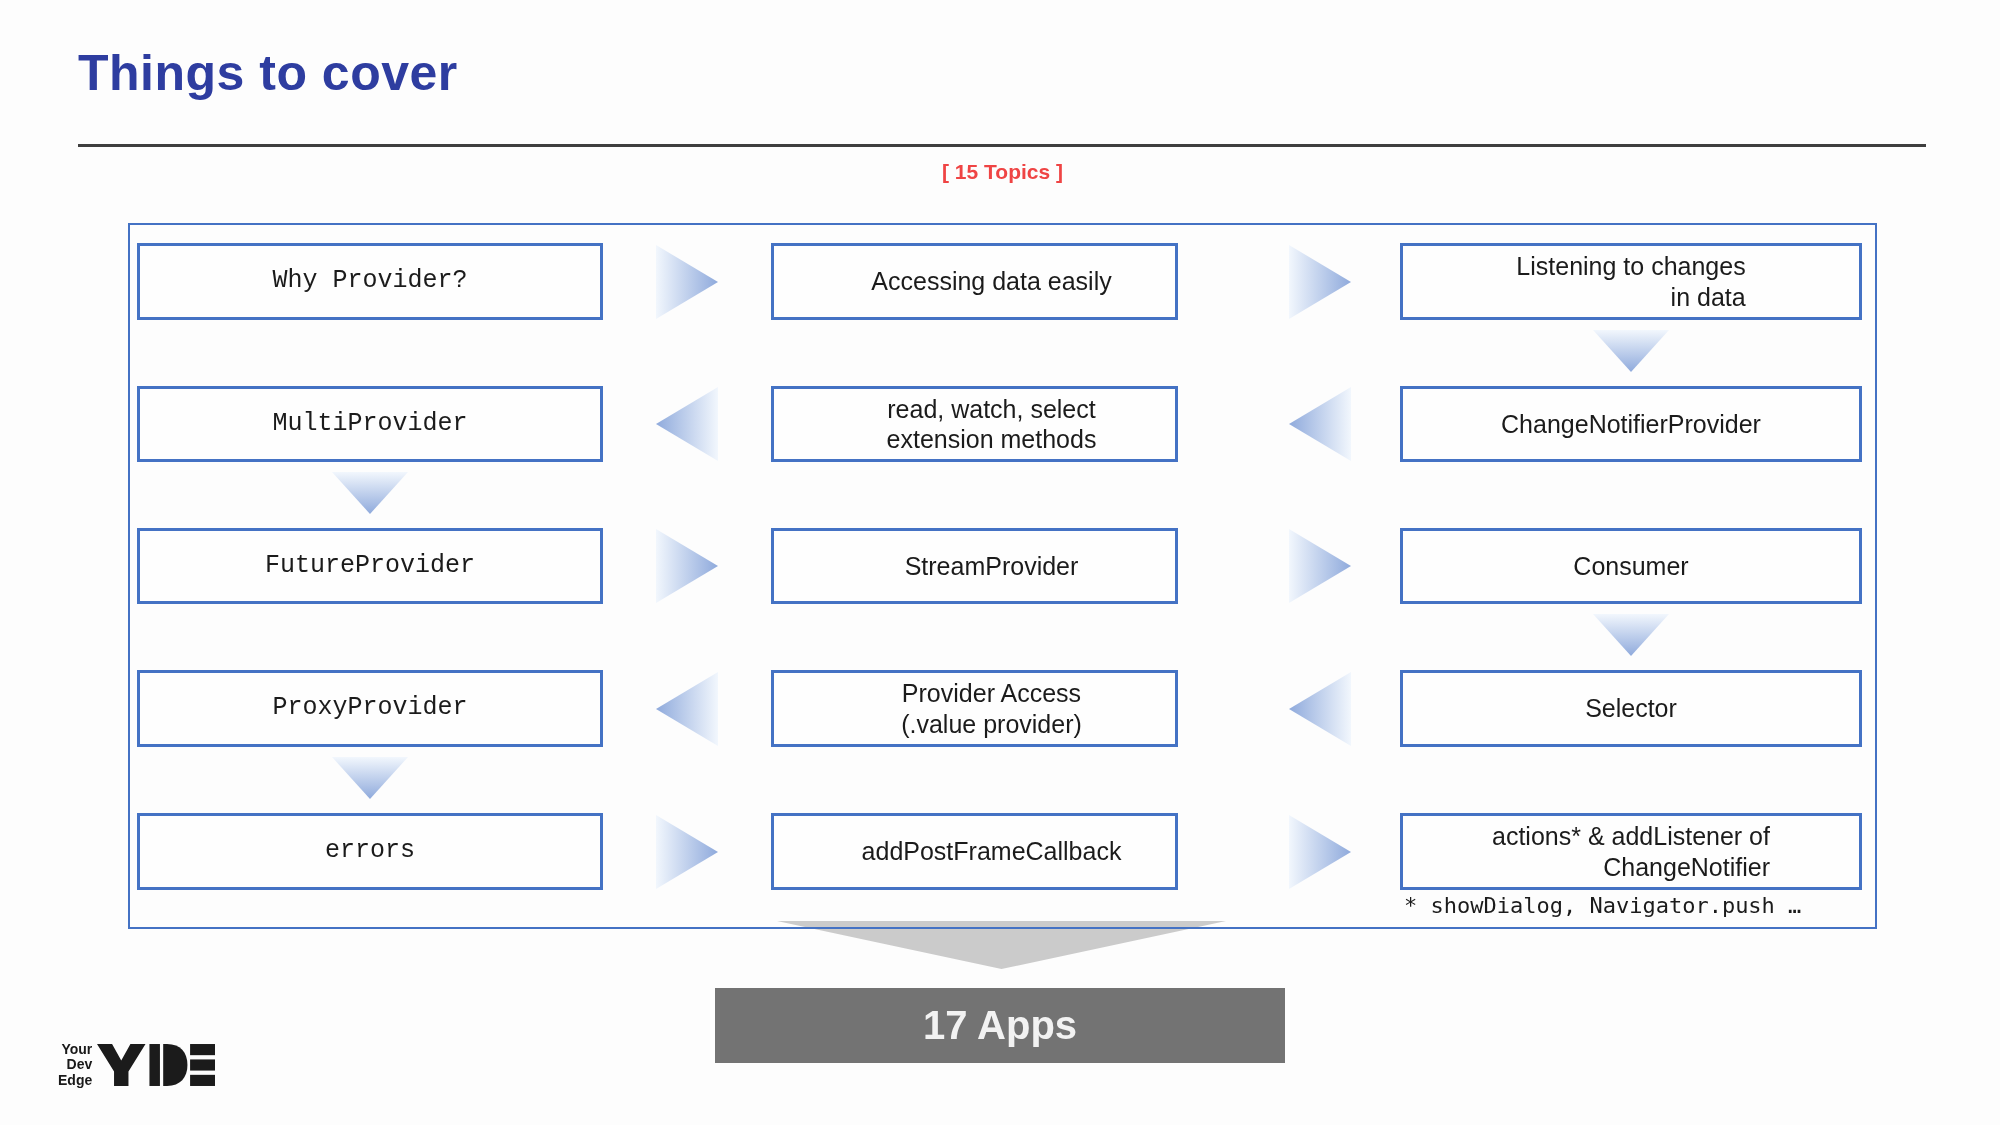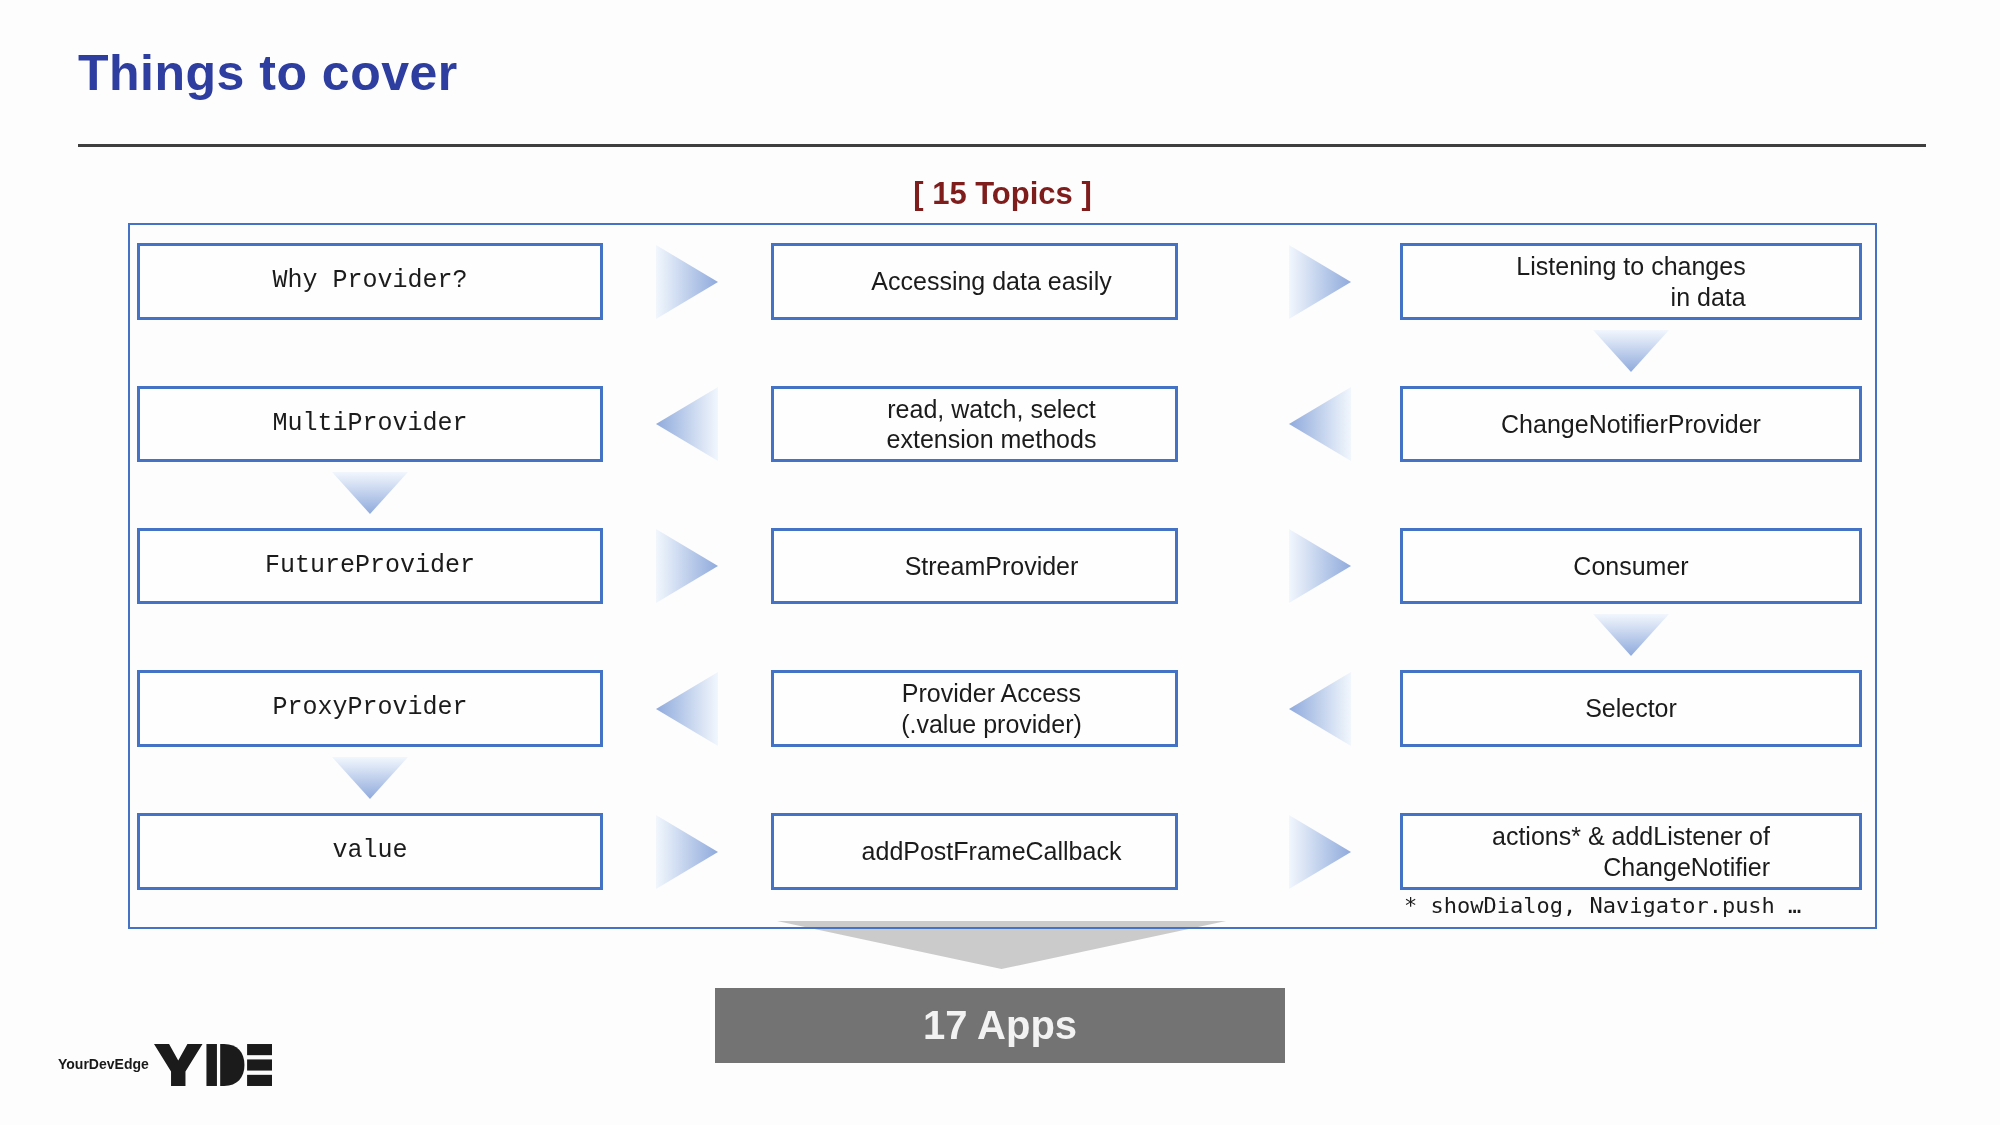--- a/index.html
+++ b/index.html
@@ -18,22 +18,22 @@
     font-size:50px;font-weight:600;color:#2e3da0;
     letter-spacing:0.5px;
   }
   .title-rule{
     position:absolute;left:78px;top:144px;width:1848px;height:3px;
     background:#3f3f3f;
   }
 
   
   .topics-label{
-    position:absolute;left:128px;top:176px;width:1749px;
-    text-align:center;font-size:31px;font-weight:700;color:#7f1d1d;
+    position:absolute;left:128px;top:160px;width:1749px;
+    text-align:center;font-size:21px;font-weight:700;color:#ef4444;
   }
 
   
   .gray-triangle{
     position:absolute;left:777px;top:921px;width:449px;height:48px;
     background:#cbcbcb;
     clip-path:polygon(0 0,100% 0,50% 100%);
     z-index:0;
   }
 
@@ -83,21 +83,21 @@
     z-index:1;
   }
 
   
   .logo{
     position:absolute;left:58px;top:1042px;
     display:flex;align-items:center;gap:5px;
     z-index:1;
   }
   .logo-words{
-    display:flex;flex-direction:row;align-items:flex-end;
+    display:flex;flex-direction:column;align-items:flex-end;
     font-size:14px;font-weight:700;color:#191919;line-height:1.08;
   }
   .hidden-defs{position:absolute;width:0;height:0;}
 </style>
 </head>
 <body>
 
 <svg class="hidden-defs" aria-hidden="true">
   <defs>
     <linearGradient id="gr" x1="0" y1="0" x2="1" y2="0">
@@ -138,21 +138,21 @@
 
   <div class="tbox c1 r3">FutureProvider</div>
   <div class="tbox c2 r3">StreamProvider</div>
   <div class="tbox c1 r4">ProxyProvider</div>
 
   <div class="tbox c3 r3">Consumer</div>
   <div class="tbox c2 r4">Provider Access
 (.value provider)</div>
   <div class="tbox c3 r4">Selector</div>
 
-  <div class="tbox c1 r5">value</div>
+  <div class="tbox c1 r5">errors</div>
   <div class="tbox c2 r5">addPostFrameCallback</div>
   <div class="tbox c3 r5">actions* &amp; addListener of
 ChangeNotifier</div>
 
   <svg class="arrow" style="left:656px;top:245px;" width="62" height="74">
       <polygon points="0,0 62,37 0,74" fill="url(#gr)"></polygon>
     </svg>
   <svg class="arrow" style="left:1289px;top:245px;" width="62" height="74">
       <polygon points="0,0 62,37 0,74" fill="url(#gr)"></polygon>
     </svg>

